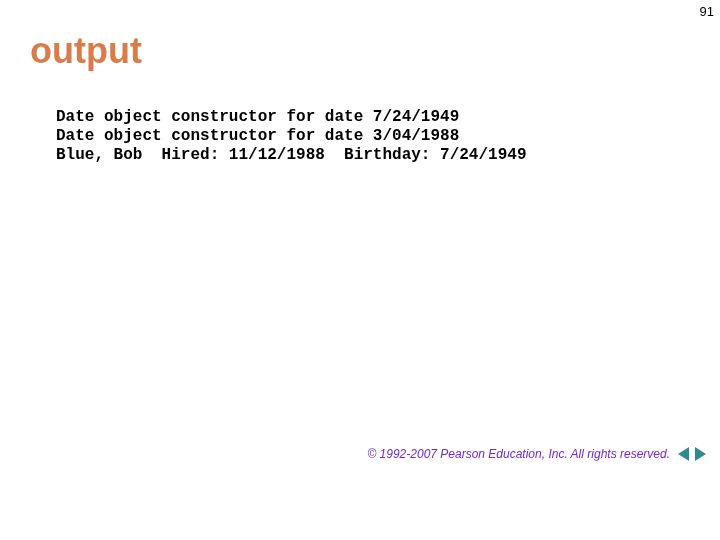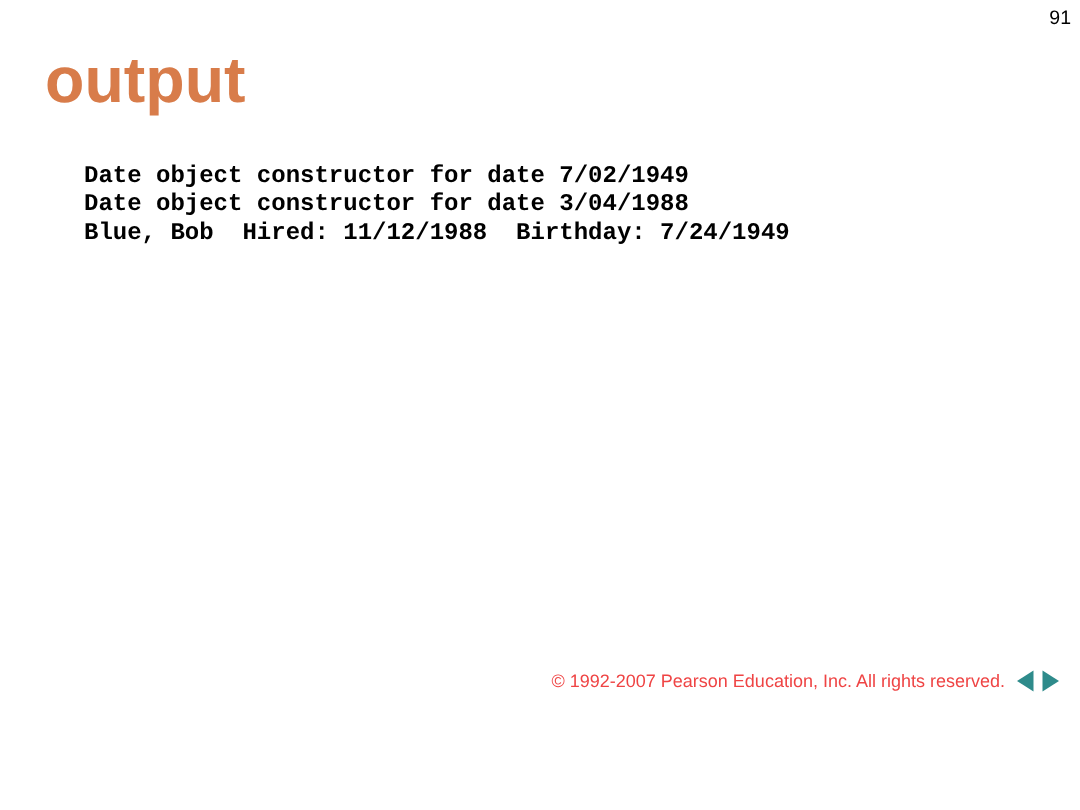--- a/index.html
+++ b/index.html
@@ -1,33 +1,33 @@
 <!DOCTYPE html>
 <html><head>
 <meta charset="utf-8">
 <style>
   * { margin: 0; padding: 0; box-sizing: border-box; }
   html, body { width: 720px; height: 540px; background: #fff; font-family: Arial, Helvetica, sans-serif; overflow: hidden; }
   .slide { position: relative; width: 720px; height: 473px; }
   .page-number { position: absolute; top: 4px; right: 6px; font-size: 13px; color: #000; }
-  .title { position: absolute; left: 30px; top: 30px; font-size: 43px; font-weight: bold; color: #d87c4a; font-family: "Trebuchet MS", Arial, sans-serif; }
+  .title { position: absolute; left: 30px; top: 30px; font-size: 36px; font-weight: bold; color: #d87c4a; font-family: "Trebuchet MS", Arial, sans-serif; }
   .code-block { position: absolute; left: 56px; top: 108px; font-family: "Courier New", Courier, monospace; font-size: 16px; font-weight: bold; color: #000; white-space: pre; line-height: 1.18; }
-  .footer { position: absolute; bottom: 12px; right: 14px; font-size: 12px; color: #ef4444; display: flex; align-items: center; gap: 8px; }
+  .footer { position: absolute; bottom: 12px; right: 14px; font-size: 12px; color: #6d28d9; display: flex; align-items: center; gap: 8px; font-style: italic; }
   .nav { display: flex; gap: 6px; }
   .tri { width: 0; height: 0; border-top: 7px solid transparent; border-bottom: 7px solid transparent; cursor: pointer; }
   .tri-left { border-right: 11px solid #2e8b8b; }
   .tri-right { border-left: 11px solid #2e8b8b; }
 </style>
 </head>
 <body>
 
 <div class="slide">
   <div class="page-number">91</div>
   <div class="title">output</div>
-  <div class="code-block"><span>Date object constructor for date 7/02/1949</span>
+  <div class="code-block"><span>Date object constructor for date 7/24/1949</span>
 <span>Date object constructor for date 3/04/1988</span>
 <span>Blue, Bob  Hired: 11/12/1988  Birthday: 7/24/1949</span></div>
   <div class="footer">
     <span>© 1992-2007 Pearson Education, Inc. All rights reserved.</span>
     <span class="nav">
       <span class="tri tri-left"></span>
       <span class="tri tri-right"></span>
     </span>
   </div>
 </div>

